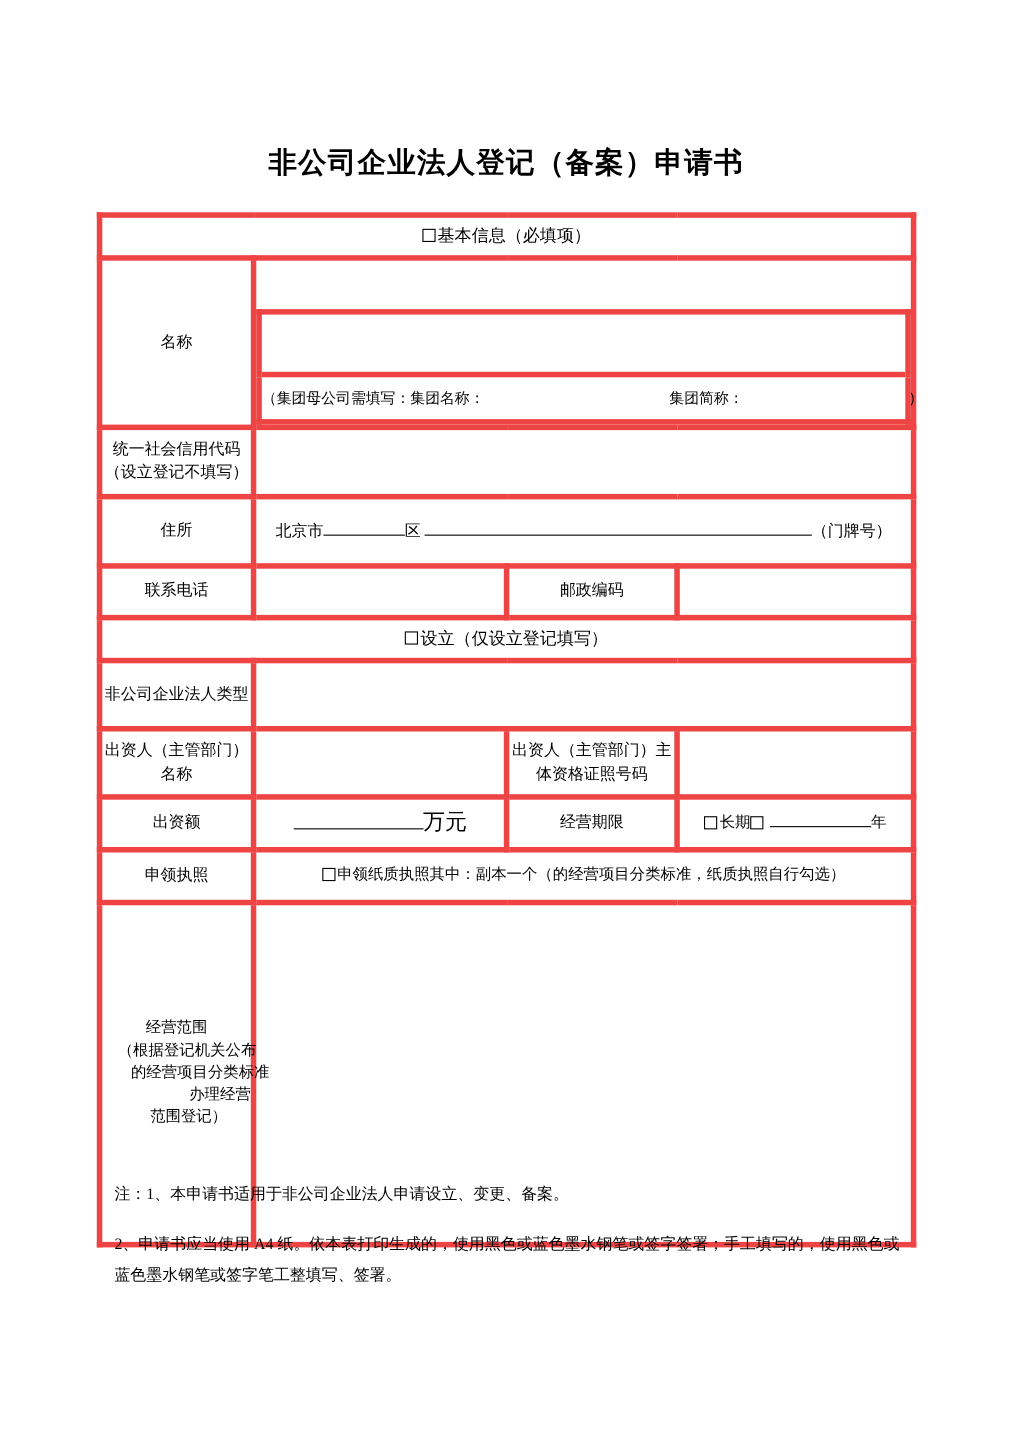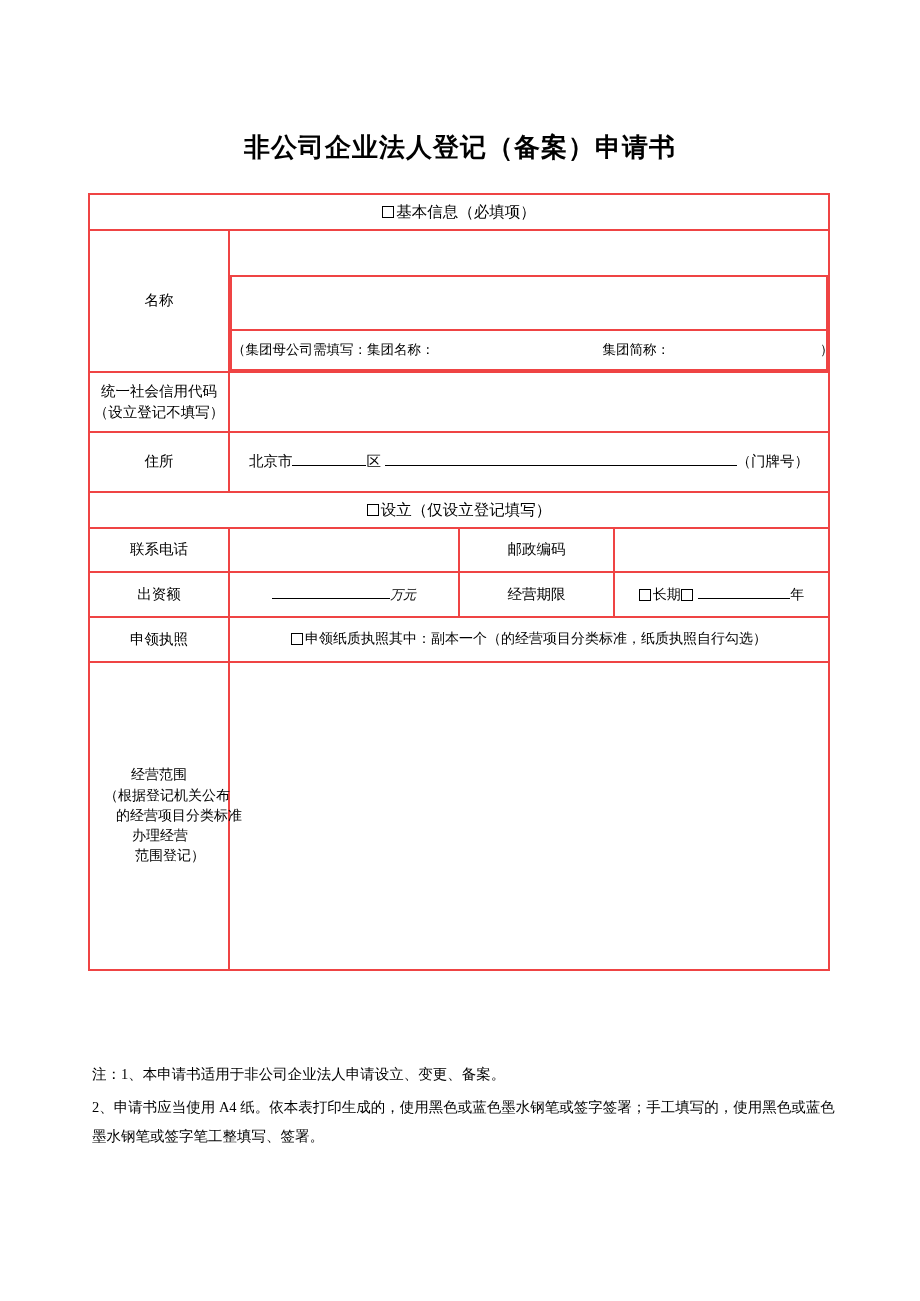--- a/index.html
+++ b/index.html
@@ -35,21 +35,21 @@
   table.form {
     position: absolute;
     left: 88px;
     top: 193px;
     width: 740px;
     border-collapse: collapse;
     table-layout: fixed;
     font-size: 14.5px;
   }
   table.form td {
-    border: 2px solid #ef4444;
+    border: 5px solid #ef4444;
     padding: 0;
     vertical-align: middle;
     text-align: center;
     line-height: 1.45;
   }
   .section-head {
     height: 34px;
     font-size: 15.5px;
   }
   .lbl {
@@ -120,32 +120,32 @@
   .biz-scope-cell {
     vertical-align: middle;
     font-size: 14px;
     line-height: 1.95;
     padding: 4px 2px;
   }
   .biz-scope-cell div { white-space: nowrap; }
   .bs-l1 { text-align: center; }
   .bs-l2 { text-align: left; padding-left: 14px; }
   .bs-l3 { text-align: right; padding-left: 2px; margin-left: 24px; }
-  .bs-l4 { text-align: center; padding-left: 2px; }
+  .bs-l4 { text-align: right; padding-left: 2px; }
   .bs-l5 { text-align: center; padding-left: 22px; }
   .notes {
     position: absolute;
     left: 88px;
     top: 1056px;
     width: 760px;
     font-size: 14.5px;
     line-height: 2.0;
   }
   .notes p {
-    margin: 4px;
+    margin: 16px;
     text-indent: 0;
   }
   .notes p.n2 { text-indent: 0; }
   .cb {
     display: inline-block;
     width: 10px;
     height: 10px;
     border: 1px solid #000000;
     margin-right: 2px;
     vertical-align: middle;
@@ -160,23 +160,22 @@
   }
   .term-line {
     text-align: left;
     padding-left: 8px;
     font-size: 14px;
     white-space: nowrap;
   }
   .amount-line {
     text-align: right;
     padding-right: 26px;
-    font-size: 13px;
-    white-space: nowrap;
-    font-style: italic;
+    font-size: 20px;
+    white-space: nowrap;
   }
 </style>
 </head>
 <body>
 
 <div class="page">
 
   <div class="doc-title">非公司企业法人登记（备案）申请书</div>
 
   <table class="form">
@@ -217,34 +216,50 @@
         </td>
         <td colspan="3"></td>
       </tr>
 
       <tr>
         <td class="lbl" style="height:58px">住所</td>
         <td colspan="3" class="addr-line"><span>北京市</span><span class="ul ul-district"></span><span>区</span> <span class="ul ul-address"></span><span>（门牌号）</span></td>
       </tr>
 
       <tr>
+        <td class="lbl" style="height:42px">联系电话</td>
+        <td></td>
+        <td class="lbl">邮政编码</td>
+        <td></td>
+      </tr>
+
+      <tr>
         <td class="section-head" colspan="4">
           <span class="cb"></span><span>设立（仅设立登记填写）</span>
         </td>
       </tr>
 
       <tr>
-        <td class="lbl" style="height:42px">联系电话</td>
-        <td></td>
-        <td class="lbl">邮政编码</td>
-        <td></td>
-      </tr>
-
-
-
+        <td class="lbl bottom-align" style="height:57px">非公司企业法人类型</td>
+        <td colspan="3"></td>
+      </tr>
+
+
+      <tr>
+        <td class="lbl-2line" style="height:57px">
+          <div>出资人（主管部门）</div>
+          <div>名称</div>
+        </td>
+        <td></td>
+        <td class="lbl-2line">
+          <div>出资人（主管部门）主</div>
+          <div>体资格证照号码</div>
+        </td>
+        <td></td>
+      </tr>
 
       <tr>
         <td class="lbl" style="height:43px">出资额</td>
         <td class="amount-line"><span class="ul ul-amount"></span><span>万元</span></td>
         <td class="lbl">经营期限</td>
         <td class="term-line"><span class="cb"></span><span>长期</span><span class="cb"></span> <span class="ul ul-years"></span><span>年</span></td>
       </tr>
 
       <tr>
         <td class="lbl" style="height:43px">申领执照</td>

